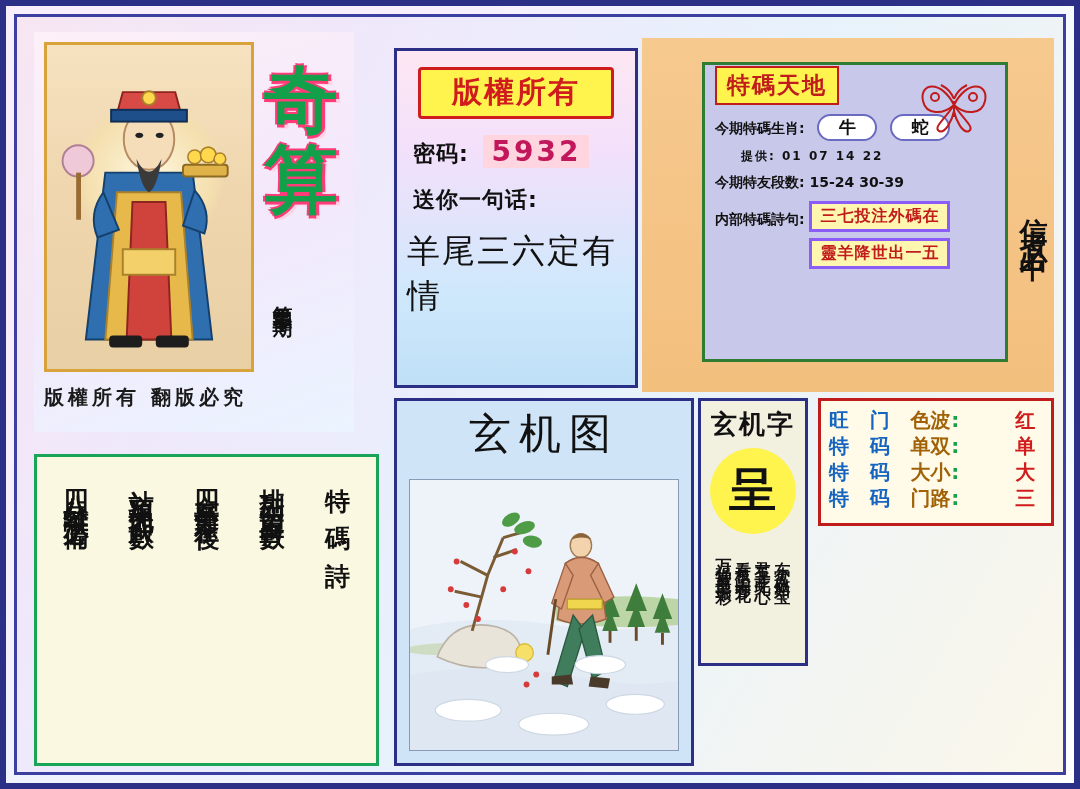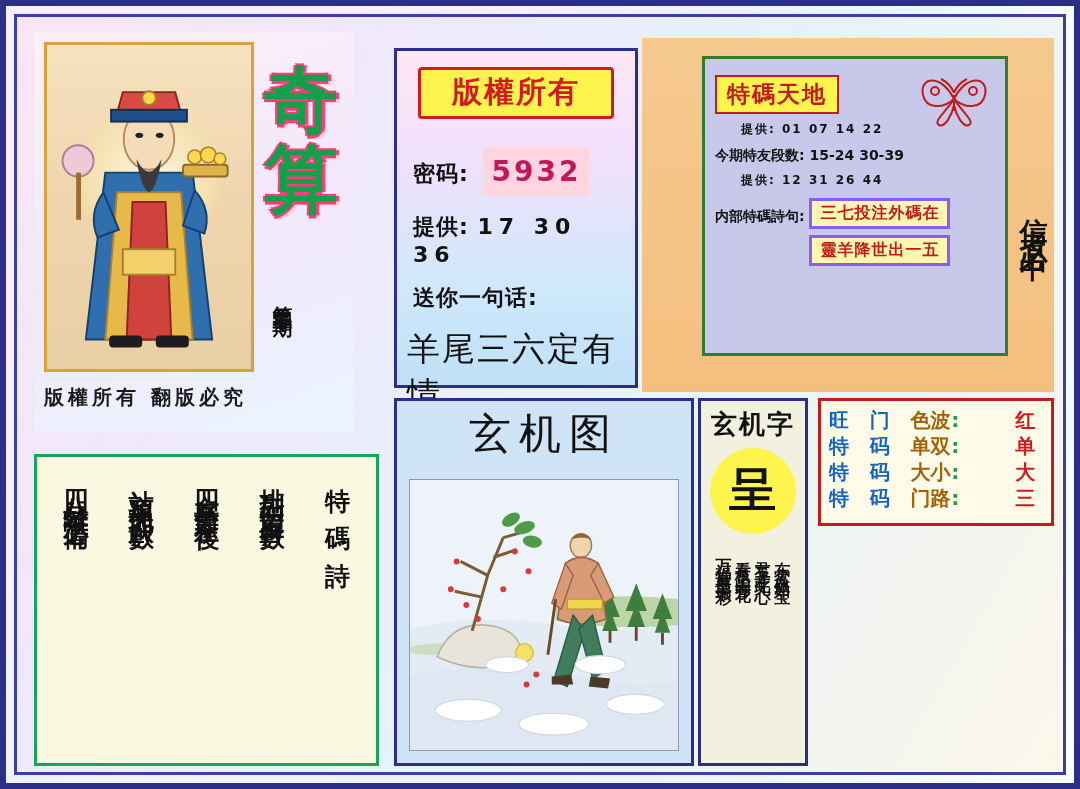--- a/index.html
+++ b/index.html
@@ -112,24 +112,23 @@
     margin-top:16px;
     font-size:22px;font-weight:bold;color:#111;
     letter-spacing:1px;
     padding-left:6px;
   }
   .mima-val{
     display:inline-block;
     background:#ffd6e0;
     color:#c2185b;
     font-size:28px;
-    padding:8px 8px;
+    padding:0 8px;
     margin-left:6px;
     letter-spacing:3px;
-    margin-top:12px;
   }
   .neimu-nums{letter-spacing:6px;}
   .neimu-poem{
     margin-top:14px;
     font-size:33px;font-weight:normal;color:#111;
     letter-spacing:2px;
     text-align:left;
   }
 
   
@@ -148,25 +147,25 @@
     letter-spacing:12px;
     text-align:center;
   }
 
   
   .temabg{
     position:absolute;left:636px;top:32px;width:412px;height:354px;
     background:linear-gradient(180deg,#f6c98f 0%,#f3bf7d 100%);
   }
   .tema{
-    position:absolute;left:696px;top:50px;width:306px;height:300px;
+    position:absolute;left:696px;top:56px;width:306px;height:300px;
     border:3px solid #2f7d32;
     box-sizing:border-box;
     background:#c7c8ea;
-    padding:16px 10px;
+    padding:1px 10px;
   }
   .tema-title{
     display:inline-block;
     background:#fff34d;
     border:2px solid #c01c1c;
     color:#c01c1c;
     font-size:23px;font-weight:bold;
     padding:2px 10px;
     letter-spacing:2px;
   }
@@ -226,21 +225,21 @@
   }
   .xuanjitu-pic{
     position:absolute;left:12px;top:78px;right:12px;bottom:12px;
     border:1px solid #8a9ab5;
     background:linear-gradient(180deg,#eef4fa 0%,#e6eef7 60%,#dfe9f4 100%);
     overflow:hidden;
   }
 
   
   .xuanjizi{
-    position:absolute;left:692px;top:392px;width:110px;height:368px;
+    position:absolute;left:692px;top:392px;width:110px;height:268px;
     border:3px solid #2b2f86;
     box-sizing:border-box;
     background:#f2f0df;
     text-align:center;
   }
   .xuanjizi-title{
     margin-top:6px;
     font-size:26px;font-weight:bold;color:#111;
     letter-spacing:2px;
   }
@@ -336,24 +335,20 @@
     <div class="poem-col">四六爭前零在後。</div>
     <div class="poem-col">站定原地四八數,</div>
     <div class="poem-col">四八分離十必備。</div>
   </div>
 
   <div class="neimu">
     <div class="neimu-title">版權所有</div>
     <div class="neimu-line">
       <span>密码:</span>
       <span class="mima-val">5932</span>
-    </div>
-    <div class="neimu-line">
-      <span>提供:</span>
-      <span class="neimu-nums">17  30  36</span>
     </div>
     <div class="neimu-line">送你一句话:</div>
     <div class="neimu-poem">羊尾三六定有情</div>
   </div>
 
   <div class="youyuan">有缘能开</div>
   <div class="temabg"></div>
   <div class="xinzhe">信者必中</div>
 
   <div class="tema">
@@ -364,31 +359,32 @@
         <path d="M43 34 C56 8 78 12 74 30 C71 44 54 44 43 34 Z"></path>
         <path d="M43 34 C34 48 22 56 28 60 C34 63 41 50 43 40 Z"></path>
         <path d="M43 34 C52 48 64 56 58 60 C52 63 45 50 43 40 Z"></path>
         <path d="M43 30 L43 46"></path>
         <path d="M43 28 C40 20 34 16 30 14"></path>
         <path d="M43 28 C46 20 52 16 56 14"></path>
         <circle cx="24" cy="26" r="4"></circle>
         <circle cx="62" cy="26" r="4"></circle>
       </g>
     </svg>
+    <div class="tema-row">
+      <span>今期特碼生肖:</span>
+      <span class="zodiac">牛</span>
+      <span class="zodiac">蛇</span>
+    </div>
     <div class="tema-sub">
       <span>提供:</span>
       <span>01  07  14  22</span>
     </div>
     <div class="tema-row">
       <span>今期特友段数:</span>
       <span>15-24    30-39</span>
-    </div>
-    <div class="tema-sub">
-      <span>提供:</span>
-      <span>12  31     26  44</span>
     </div>
     <div class="tema-row">
       <span class="tema-shi">内部特碼詩句:</span>
       <span style="display:inline-block;">
         <span class="shi-box">三七投注外碼在</span>
         <br>
         <span class="shi-box" style="margin-top:6px;">靈羊降世出一五</span>
       </span>
     </div>
   </div>

